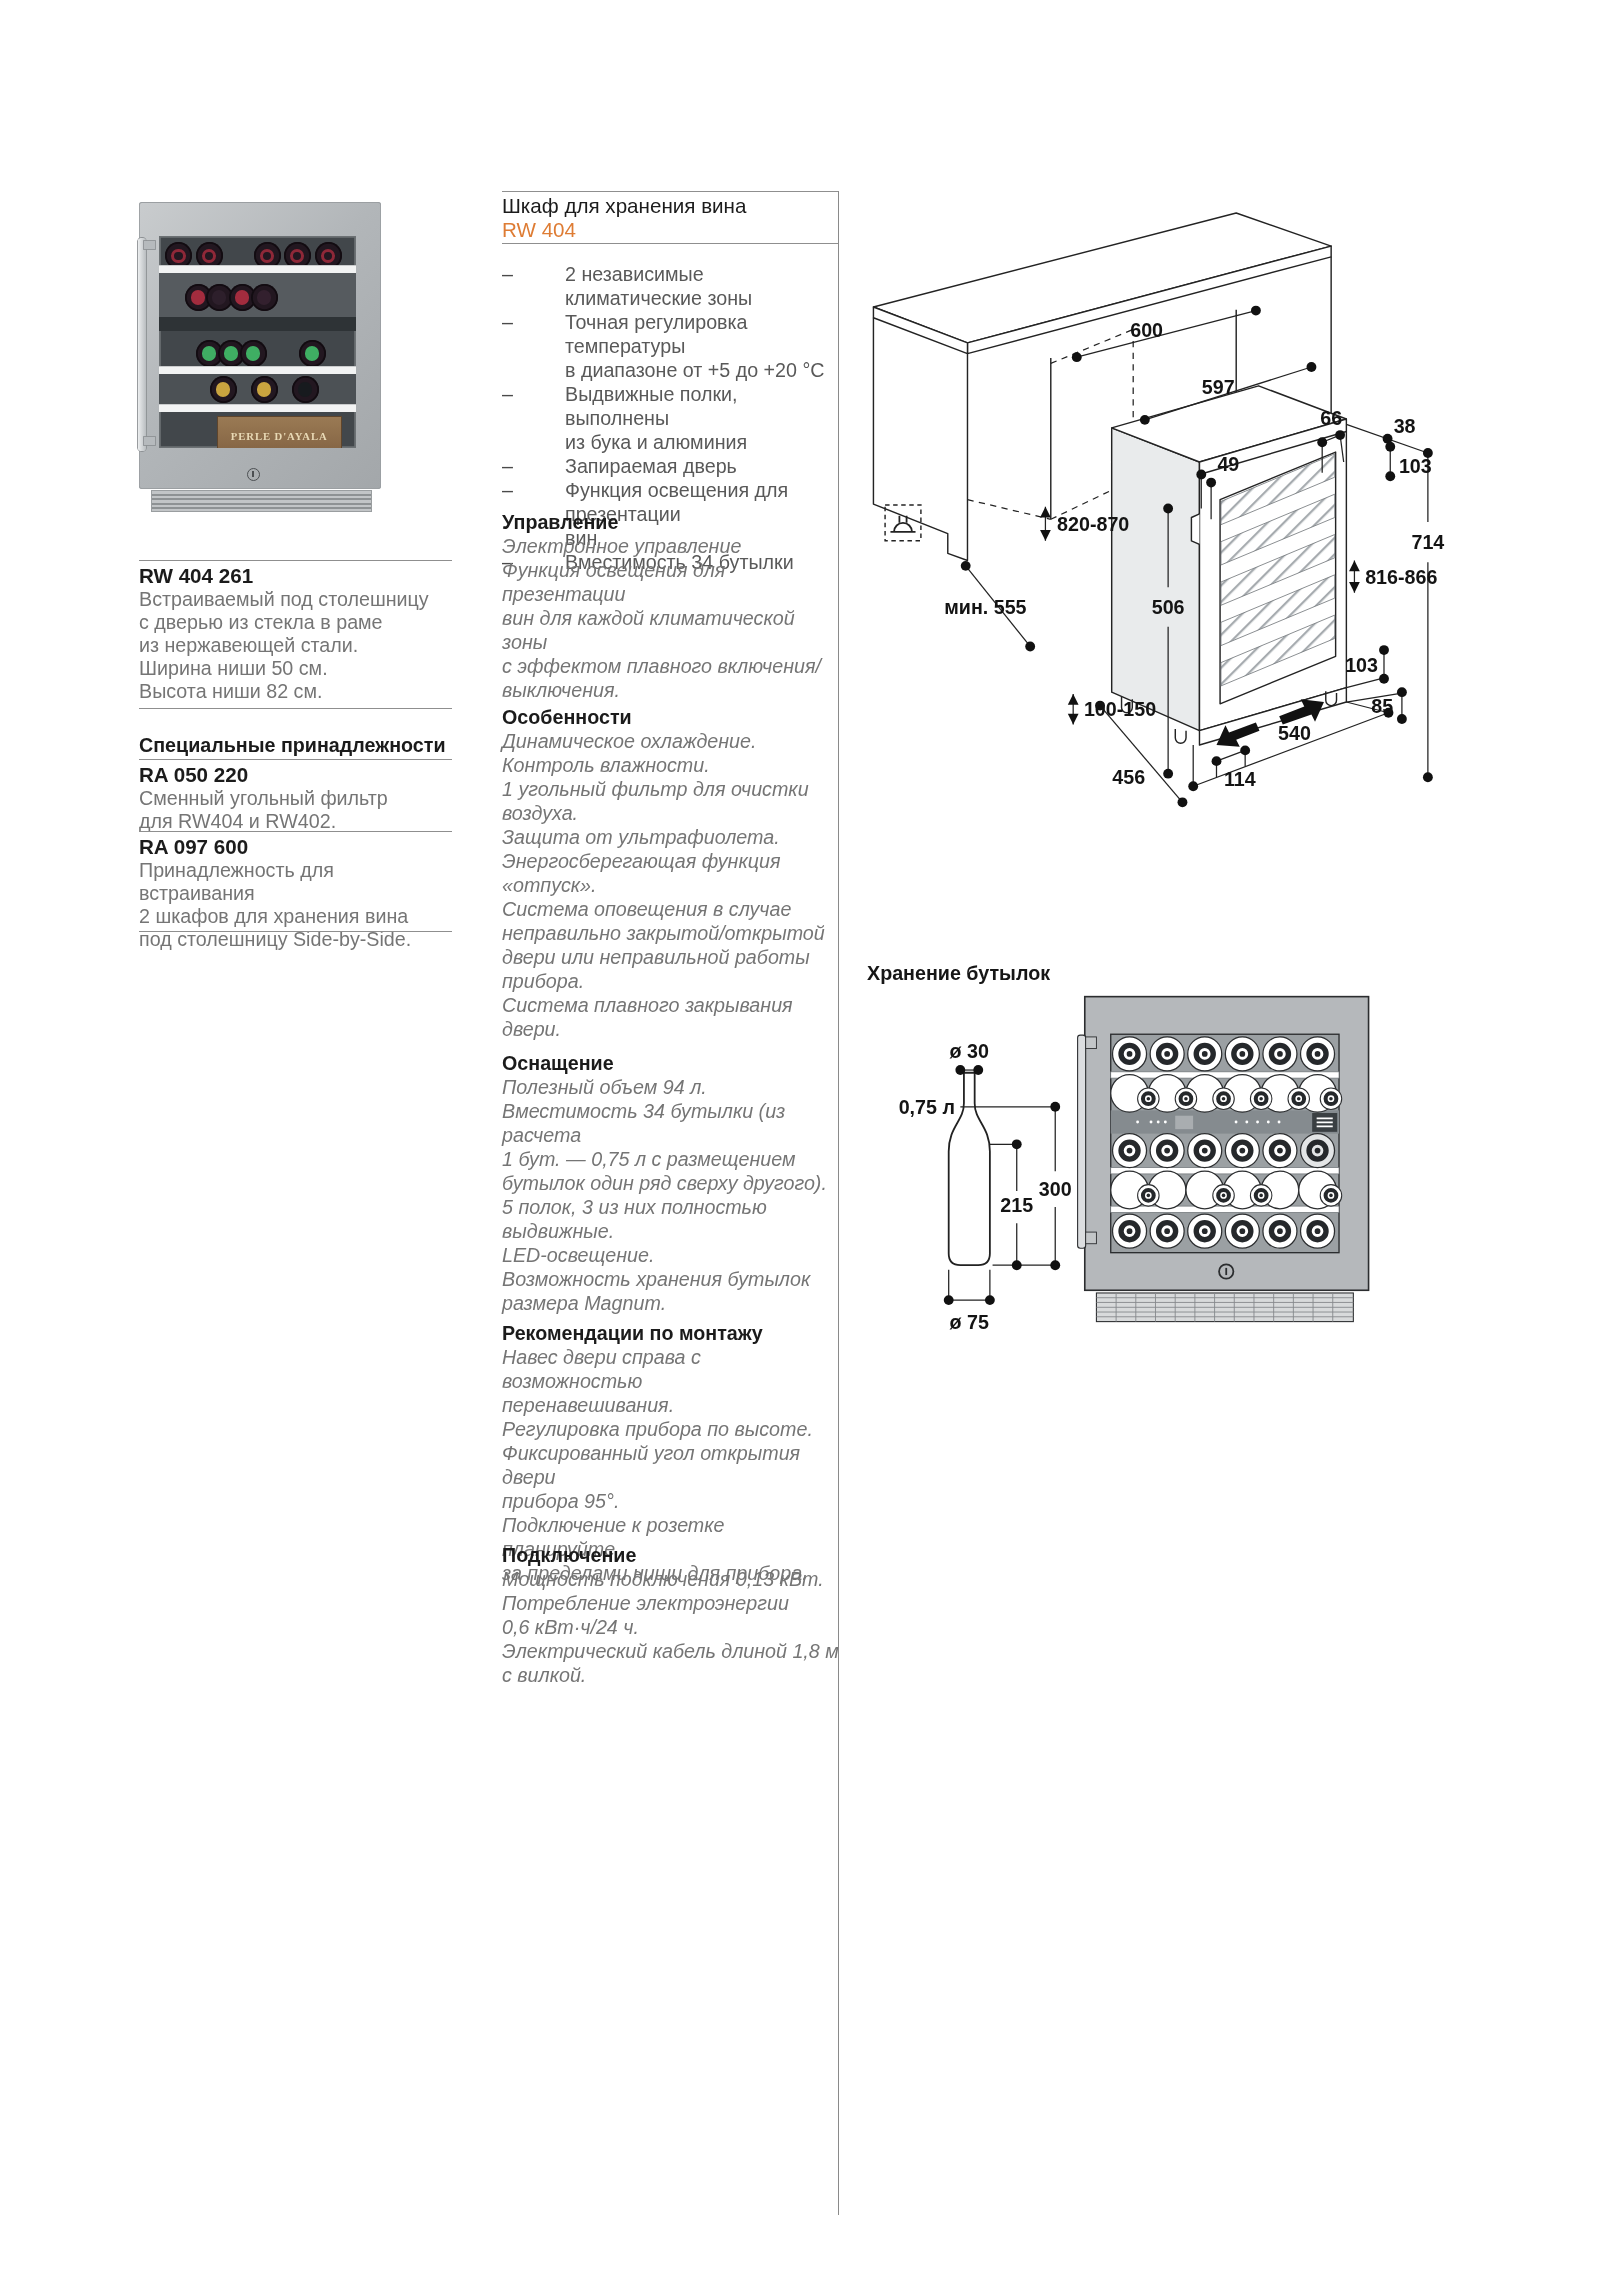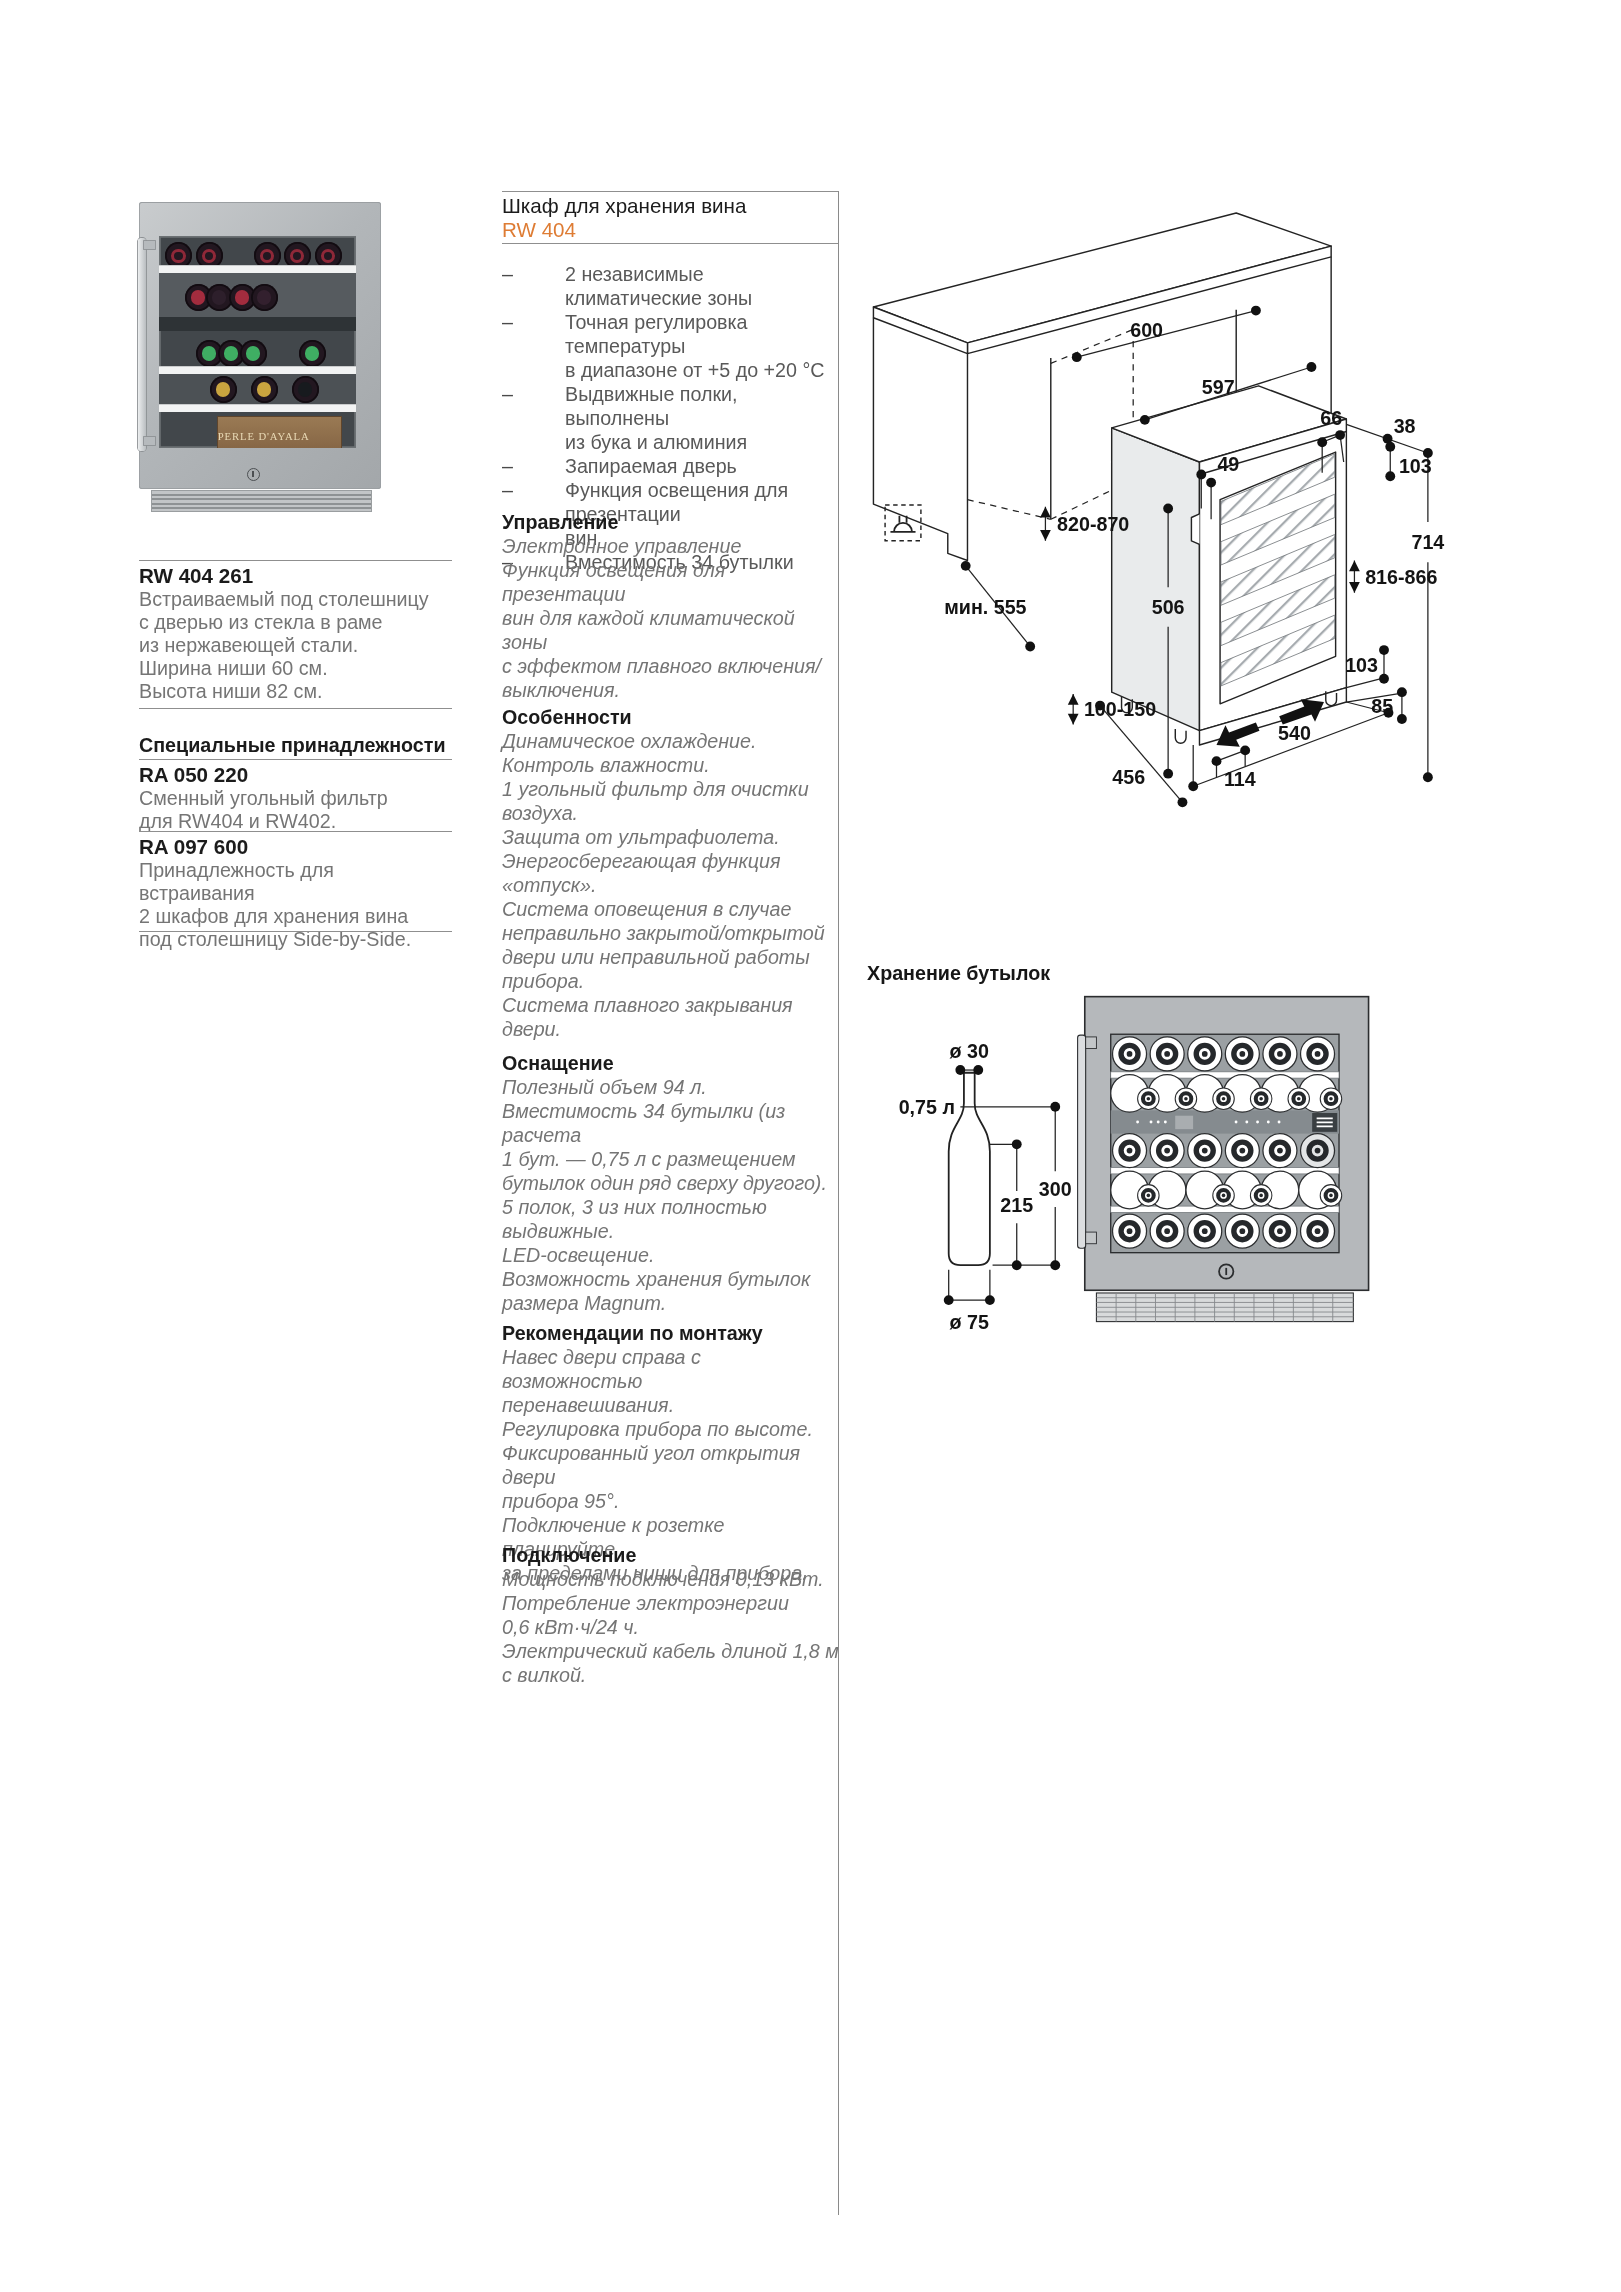--- a/index.html
+++ b/index.html
@@ -23,21 +23,21 @@
   .ph-body { position:absolute; left:0; top:0; width:242px; height:287px; border-radius:2.7px;
              background:linear-gradient(135deg,#c9ccce 0%,#b2b6b9 45%,#a3a7aa 100%); box-shadow:inset 0 0 0 0.9px #9b9fa2; }
   .ph-window { position:absolute; left:19.7px; top:34px; width:197px; height:212px; background:#42474b; box-shadow:inset 0 0 0 1.8px #6c7174; overflow:hidden; }
   .ph-shelf { position:absolute; left:0; width:197px; height:7.2px; background:#f2f3f3; border-top:0.9px solid #c9cbcc; }
   .ph-strip { position:absolute; left:0; top:81px; width:197px; height:14.3px; background:#2e3336; }
   .ph-back  { position:absolute; left:0; top:36px; width:197px; height:45px; background:#565b5f; }
   .ph-row4bg{ position:absolute; left:0; top:137px; width:197px; height:31px; background:#4c5155; }
   .bottle-c { position:absolute; width:27px; height:27px; border-radius:50%; background:#221720; box-shadow:inset 0 0 0 1.8px #120c11; }
   .bottle-c .ring { position:absolute; left:6.3px; top:6.3px; width:14.3px; height:14.3px; border-radius:50%; border:3.6px solid #8f2838; box-sizing:border-box; }
   .cap { position:absolute; width:14.3px; height:14.3px; border-radius:50%; left:6.3px; top:6.3px; }
-  .ph-box { position:absolute; left:58px; top:180px; width:123px; height:37px; background:linear-gradient(#9a7a54,#836343); border:0.9px solid #5f452c; display:flex; align-items:center; justify-content:flex-start; }
+  .ph-box { position:absolute; left:58px; top:180px; width:123px; height:37px; background:linear-gradient(#9a7a54,#836343); border:0.9px solid #5f452c; display:flex; align-items:center; justify-content:center;font-weight:bold; }
   .ph-box span { font-family:"Liberation Serif", serif; font-size:10.7px; letter-spacing:0.9px; color:#e8d9b5; }
   .ph-handle { position:absolute; left:-0.9px; top:36px; width:8px; height:213px; border-radius:3.6px; background:linear-gradient(90deg,#eceeef,#b9bdc0); box-shadow:0 0 0 0.9px #8e9295; }
   .ph-hbr { position:absolute; left:5.4px; width:10.7px; height:8px; background:#b6babd; box-shadow:0 0 0 0.9px #8e9295; }
   .ph-logo { position:absolute; left:108px; top:266px; width:13.4px; height:13.4px; border:1.8px solid #4c4f52; border-radius:50%; box-sizing:border-box; }
   .ph-logo:after { content:""; position:absolute; left:4px; top:1.8px; width:1.8px; height:6.3px; background:#4c4f52; }
   .ph-vent { position:absolute; left:11.6px; top:288px; width:219px; height:19.7px;
              background:repeating-linear-gradient(180deg,#c2c5c7 0 2.7px,#8e9294 2.7px 4.5px); border:0.9px solid #9a9ea0; }
   svg text { font-family:"Liberation Sans", sans-serif; }
   .dim { font-size:22px; font-weight:700; fill:#141414; }
 </style>
@@ -118,21 +118,21 @@
     </div>
     <div class="ph-vent"></div>
   </div>
 
   <div class="rule" style="left:139px;top:560px;width:313px"></div>
   <div class="abs" style="left:139px;top:563px;width:313px">
     <div class="code">RW 404 261</div>
     <div class="graytxt">Встраиваемый под столешницу</div>
     <div class="graytxt">с дверью из стекла в раме</div>
     <div class="graytxt">из нержавеющей стали.</div>
-    <div class="graytxt">Ширина ниши 60 см.</div>
+    <div class="graytxt">Ширина ниши 50 см.</div>
     <div class="graytxt">Высота ниши 82 см.</div>
   </div>
   <div class="rule" style="left:139px;top:708px;width:313px"></div>
 
   <div class="abs h-black" style="left:139px;top:733px">Специальные принадлежности</div>
   <div class="rule" style="left:139px;top:759px;width:313px"></div>
   <div class="abs" style="left:139px;top:762px;width:313px">
     <div class="code">RA 050 220</div>
     <div class="graytxt">Сменный угольный фильтр</div>
     <div class="graytxt">для RW404 и RW402.</div>

